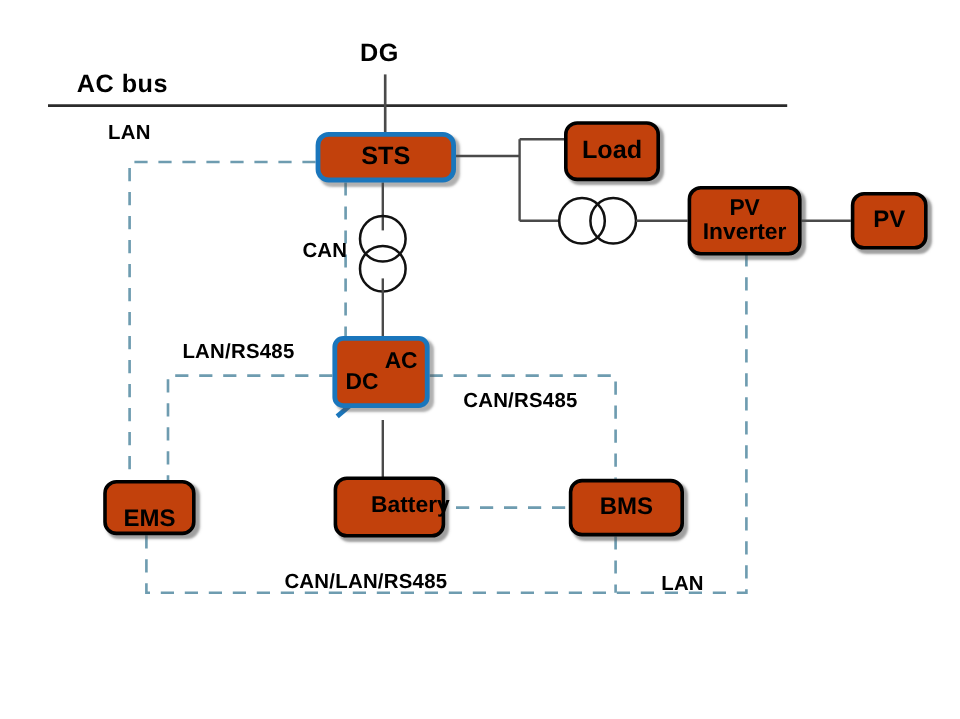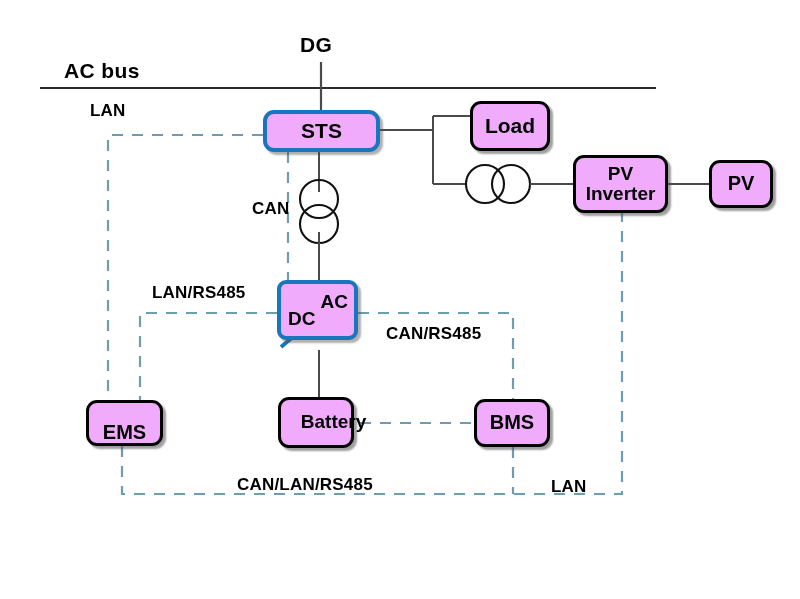--- a/index.html
+++ b/index.html
@@ -42,21 +42,21 @@
     letter-spacing: 0.4px;
   }
   .lbl-net {
     font-size: 17px;
     font-weight: bold;
     letter-spacing: 0.2px;
   }
   .nodebox {
     position: absolute;
     box-sizing: border-box;
-    background: #f0abfc;
+    background: #c2410c;
     display: flex;
     align-items: center;
     justify-content: center;
     text-align: center;
     color: #000000;
     font-family: "Liberation Sans", sans-serif;
     font-weight: bold;
     line-height: 1.06;
   }
   .nodebox.black {
@@ -169,21 +169,21 @@
 
   <div class="nodebox conv" style="left:277px; top:280px; width:81px; height:60px;">
     <span class="conv-label" style="right:6px; top:8px;">AC</span>
     <span class="conv-label" style="left:7px; bottom:8px;">DC</span>
   </div>
 
   <div class="nodebox black" style="left:86px; top:400px; width:77px; height:46px; font-size:20px;align-items:flex-end;">
     <span>EMS</span>
   </div>
 
-  <div class="nodebox black" style="left:278px; top:397px; width:76px; height:51px; font-size:19px;padding-left:35px;">
+  <div class="nodebox black" style="left:278px; top:397px; width:93px; height:51px; font-size:19px;padding-left:35px;">
     <span>Battery</span>
   </div>
 
-  <div class="nodebox black" style="left:474px; top:399px; width:76px; height:48px; font-size:20px;">
+  <div class="nodebox black" style="left:474px; top:399px; width:96px; height:48px; font-size:20px;">
     <span>BMS</span>
   </div>
 
 </div>
 
 </body></html>

